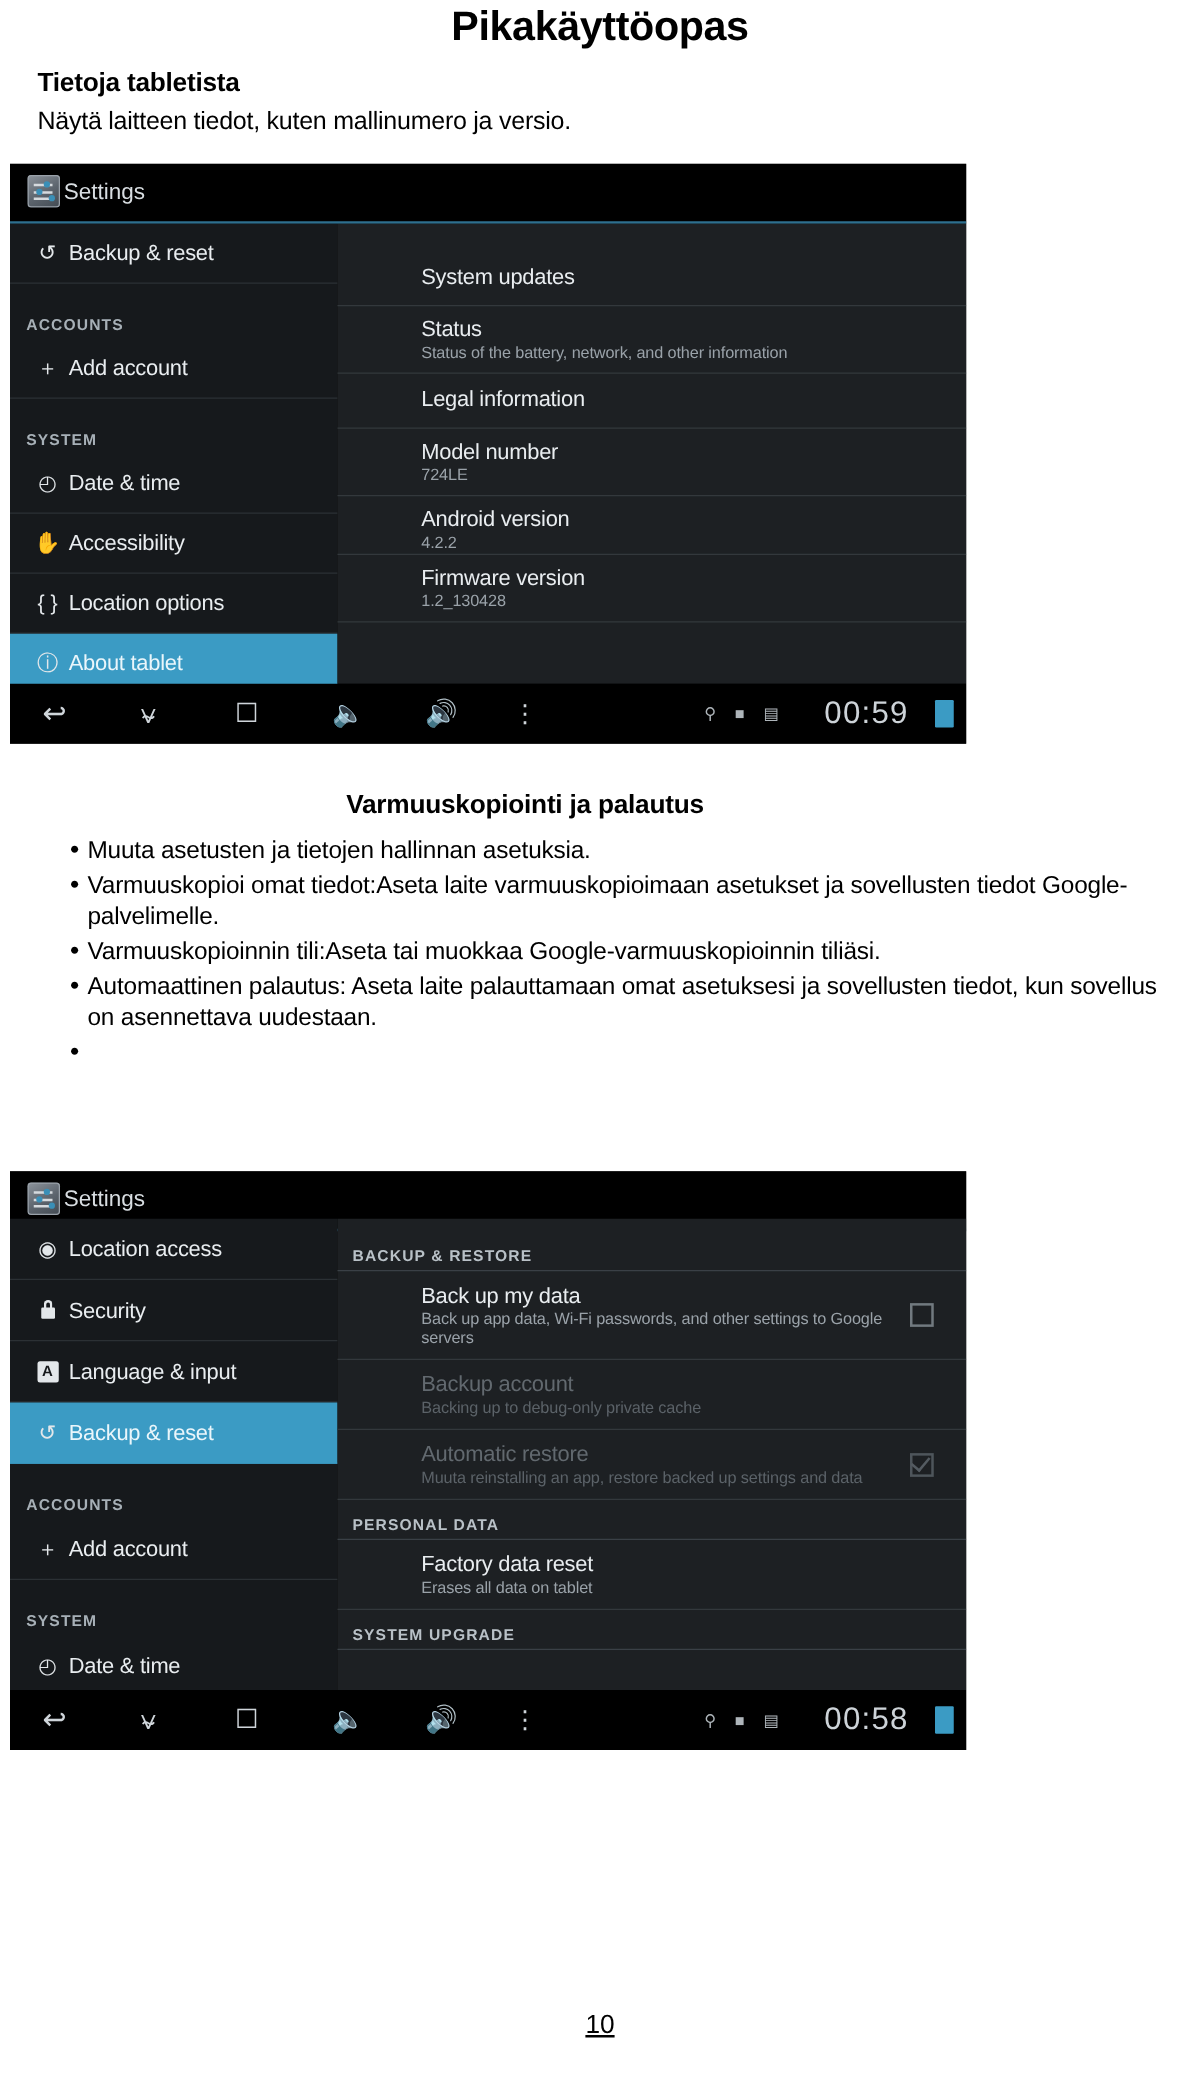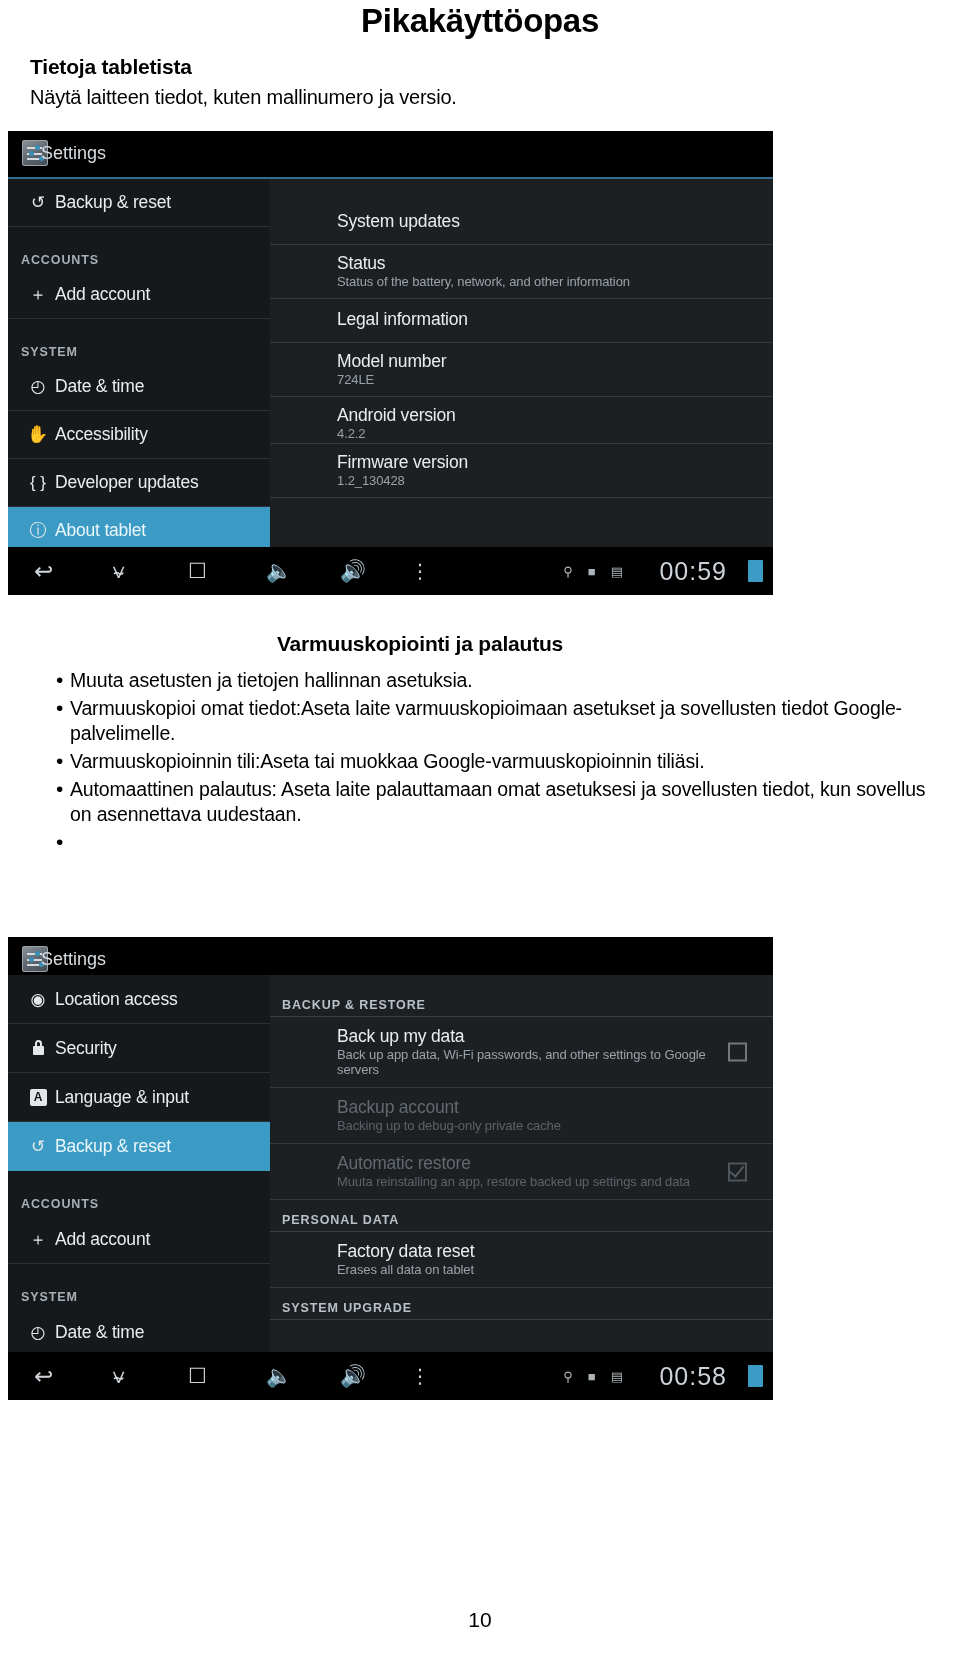--- a/index.html
+++ b/index.html
@@ -25,20 +25,21 @@
     position:absolute;left:30px;top:668px;width:900px;
     font-size:19.5px;line-height:25px;letter-spacing:-0.15px;
   }
   .bullets .li{position:relative;padding-left:40px;margin-bottom:3px;}
   .bullets .li .dot{
     position:absolute;left:26px;top:-1px;font-size:21px;line-height:25px;
   }
   .pageno{
     position:absolute;left:0;top:1608px;width:960px;text-align:center;
     font-size:21px;
+    text-decoration:underline;
   }
 
   
   .shot{position:absolute;background:#0b0b0b;overflow:hidden;
         font-family:"Liberation Sans", sans-serif;}
   .shot .titlebar{
     position:absolute;left:0;top:0;width:100%;height:46px;background:#000;
     border-bottom:2px solid #2e6f8e;
   }
   .shot .app-icon{
@@ -48,21 +49,21 @@
   }
   .shot .app-icon:before{
     content:"";position:absolute;left:5px;top:7px;width:15px;height:2px;
     background:#d5dade;box-shadow:0 6px 0 #d5dade,0 11px 0 #d5dade;
   }
   .shot .app-icon:after{
     content:"";position:absolute;left:13px;top:5px;width:5px;height:5px;border-radius:50%;
     background:#3a8fb7;box-shadow:-6px 6px 0 #3a8fb7,4px 11px 0 #3a8fb7;
   }
   .shot .app-title{
-    position:absolute;left:33px;top:12px;font-size:18px;color:#d8dde1;
+    position:absolute;left:43px;top:12px;font-size:18px;color:#d8dde1;
   }
 
   .shot .sidebar{position:absolute;left:0;background:#16191c;}
   .shot .content{position:absolute;background:#1d2023;}
 
   .srow{position:relative;box-sizing:border-box;border-bottom:1px solid #2b3034;
         display:flex;align-items:center;padding-left:13px;}
   .srow.sel{background:#3b9bc4;border-bottom:1px solid #3b9bc4;}
   .srow-ico{width:34px;flex:0 0 34px;color:#e3e7ea;font-size:17px;
             display:flex;align-items:center;justify-content:center;}
@@ -127,21 +128,21 @@
         <div class="srow" style="height: 48px;">
           <span class="srow-ico">◴</span>
           <span class="srow-lab">Date &amp; time</span>
         </div>
         <div class="srow" style="height: 48px;">
           <span class="srow-ico">✋</span>
           <span class="srow-lab">Accessibility</span>
         </div>
         <div class="srow" style="height: 48px;">
           <span class="srow-ico">{ }</span>
-          <span class="srow-lab">Developer updates</span>
+          <span class="srow-lab">Location options</span>
         </div>
         <div class="srow sel" style="height: 48px;">
           <span class="srow-ico">ⓘ</span>
           <span class="srow-lab">About tablet</span>
         </div>
       </div>
 
     <div class="content" id="s1-content" style="left:262px;top:48px;width:503px;height:368px;">
         <div style="height: 22px;"></div>
         <div class="crow" style="padding-top: 10px; padding-bottom: 12px; min-height: 37px;">

